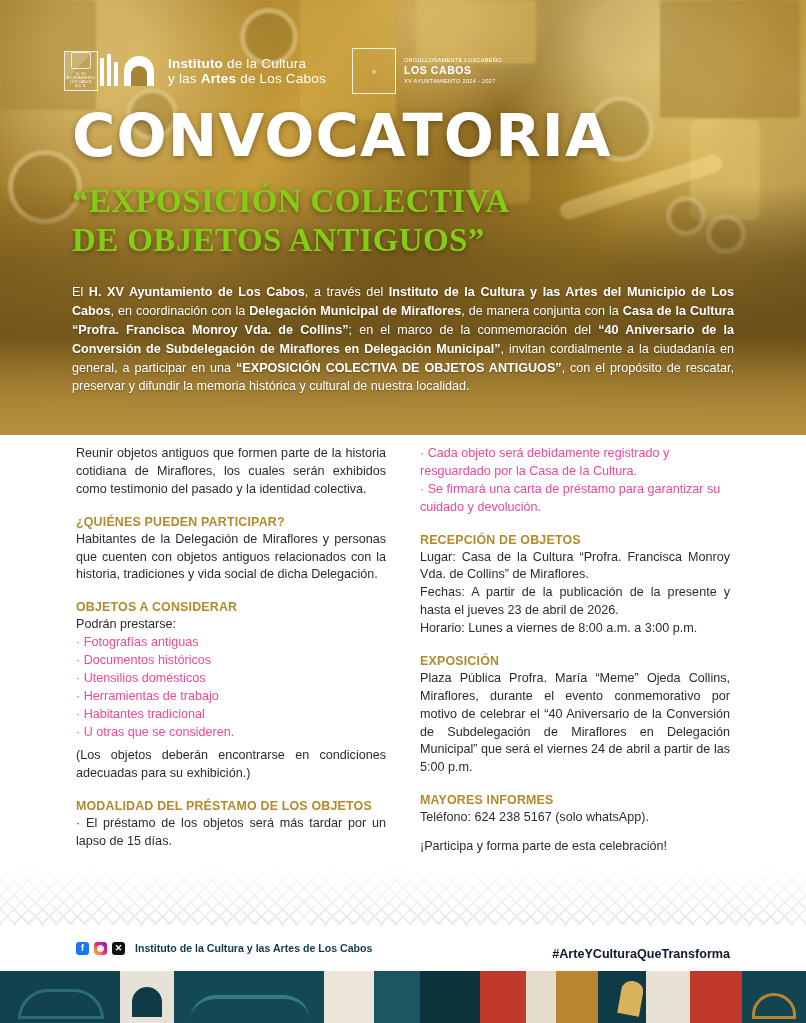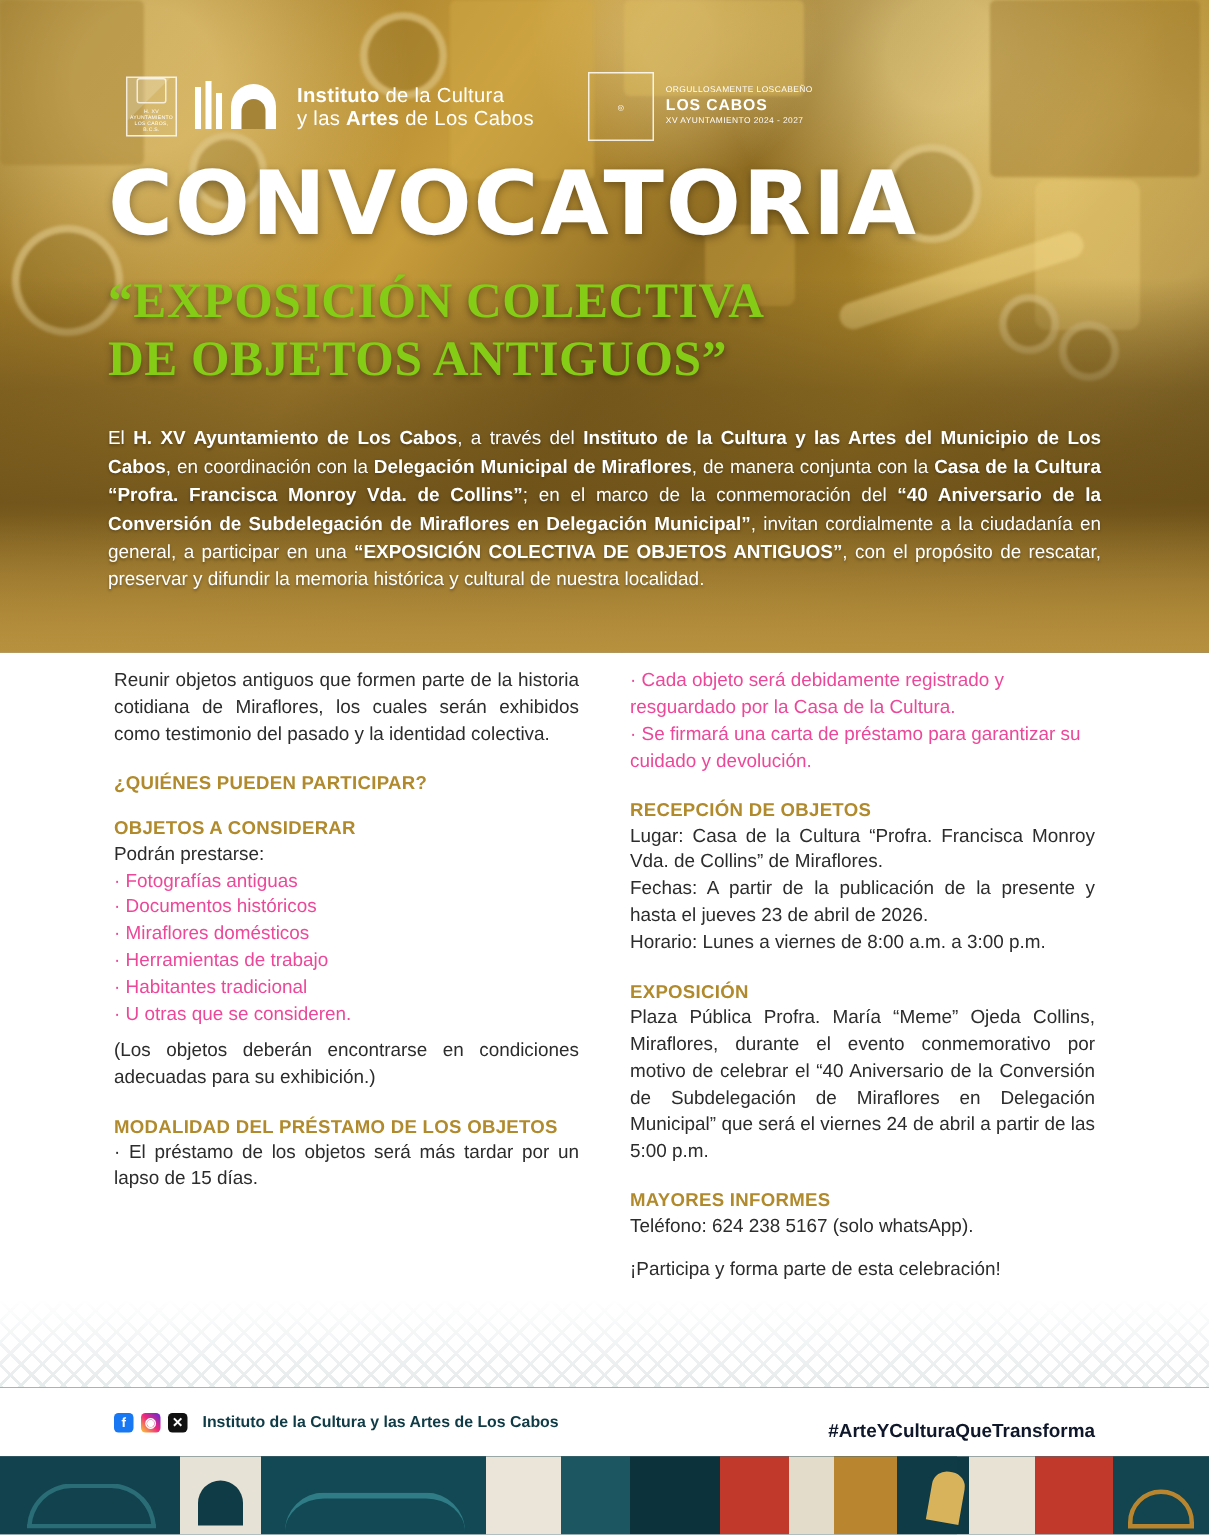--- a/index.html
+++ b/index.html
@@ -38,21 +38,21 @@
     position:absolute; left:0; right:0; bottom:0; height: 250px;
     background: linear-gradient(to bottom, rgba(90,66,20,0) 0%, rgba(94,70,22,.55) 30%, rgba(106,79,24,.88) 60%, rgba(176,138,56,.96) 100%);
   }
   .hero-bottom-band {
     position:absolute; left:0; right:0; bottom:0; height: 92px;
     background: linear-gradient(to bottom, rgba(168,131,52,.0), rgba(186,147,64,.75));
   }
 
   .hero-inner { position: absolute; inset: 0; padding: 0 72px; }
 
-  .logos { position:absolute; top: 48px; left: 84px; right: 72px; display:flex; align-items:center; gap:10px; }
+  .logos { position:absolute; top: 48px; left: 64px; right: 72px; display:flex; align-items:center; gap:0; }
   .logo-crest {
     width: 34px; height: 40px; border: 1.5px solid rgba(255,255,255,.8);
     display:flex; flex-direction:column; align-items:center; justify-content:flex-end;
     color:#fff; font-size:3.4px; letter-spacing:.2px; text-align:center; padding-bottom:2px;
     background:
       linear-gradient(135deg, rgba(255,255,255,.18) 0 40%, rgba(255,255,255,0) 41%),
       rgba(255,255,255,.06);
   }
   .logo-crest .cr { width:20px; height:20px; border:1px solid rgba(255,255,255,.75); border-radius:2px; margin-bottom:3px;}
   .ica-mark { display:flex; align-items:center; gap:8px; }
@@ -209,27 +209,28 @@
   </div>
 </div>
 
 <div class="content">
   <div class="cols">
 
     <div class="col">
       <p class="body">Reunir objetos antiguos que formen parte de la historia cotidiana de Miraflores, los cuales serán exhibidos como testimonio del pasado y la identidad colectiva.</p>
 
       <h3 class="sec mt">¿QUIÉNES PUEDEN PARTICIPAR?</h3>
+      <p class="body">Habitantes de la Delegación de Miraflores y personas que cuenten con objetos antiguos relacionados con la historia, tradiciones y vida social de dicha Delegación.</p>
 
       <h3 class="sec mt">OBJETOS A CONSIDERAR</h3>
       <p class="body left">Podrán prestarse:</p>
       <ul class="bullets">
           <li>· Fotografías antiguas</li>
           <li>· Documentos históricos</li>
-          <li>· Miraflores domésticos</li>
+          <li>· Utensilios domésticos</li>
           <li>· Herramientas de trabajo</li>
           <li>· Habitantes tradicional</li>
           <li>· U otras que se consideren.</li>
         </ul>
       <div class="gap-s"></div>
       <p class="body">(Los objetos deberán encontrarse en condiciones adecuadas para su exhibición.)</p>
 
       <h3 class="sec mt">MODALIDAD DEL PRÉSTAMO DE LOS OBJETOS</h3>
       <p class="body">· El préstamo de los objetos será más tardar por un lapso de 15 días.</p>
     </div>

